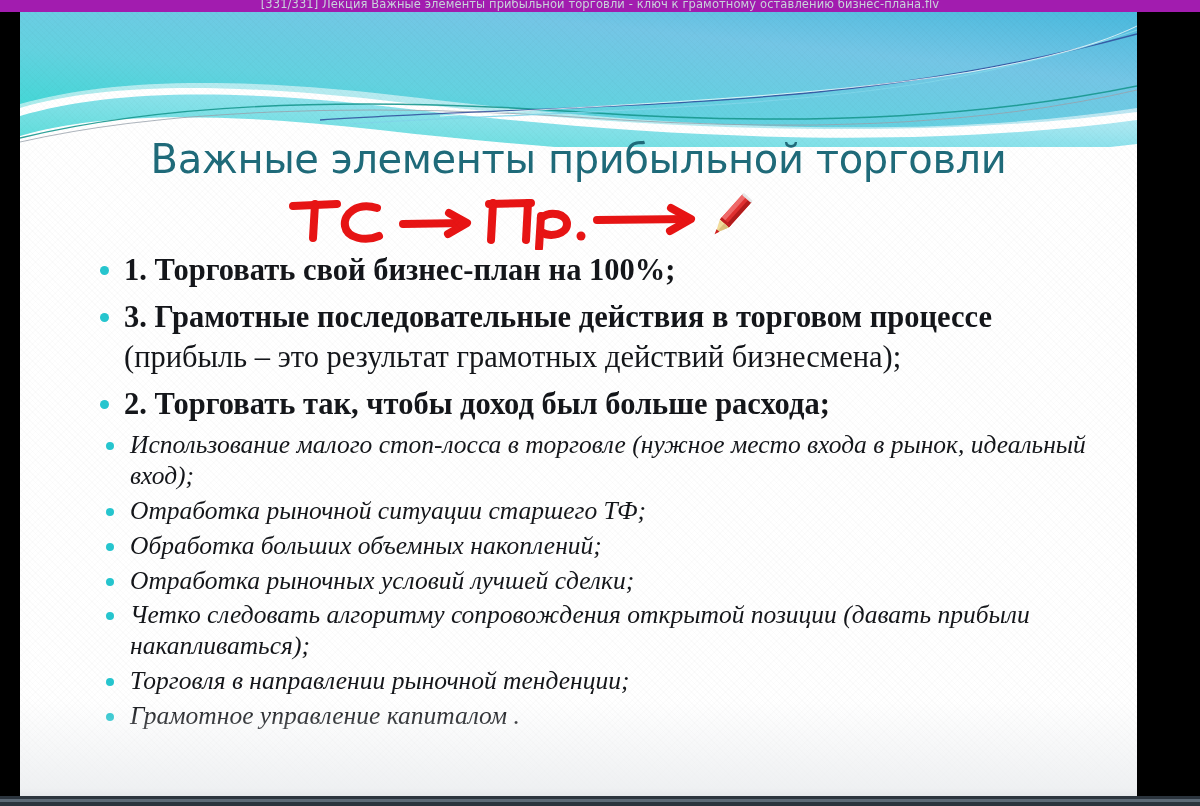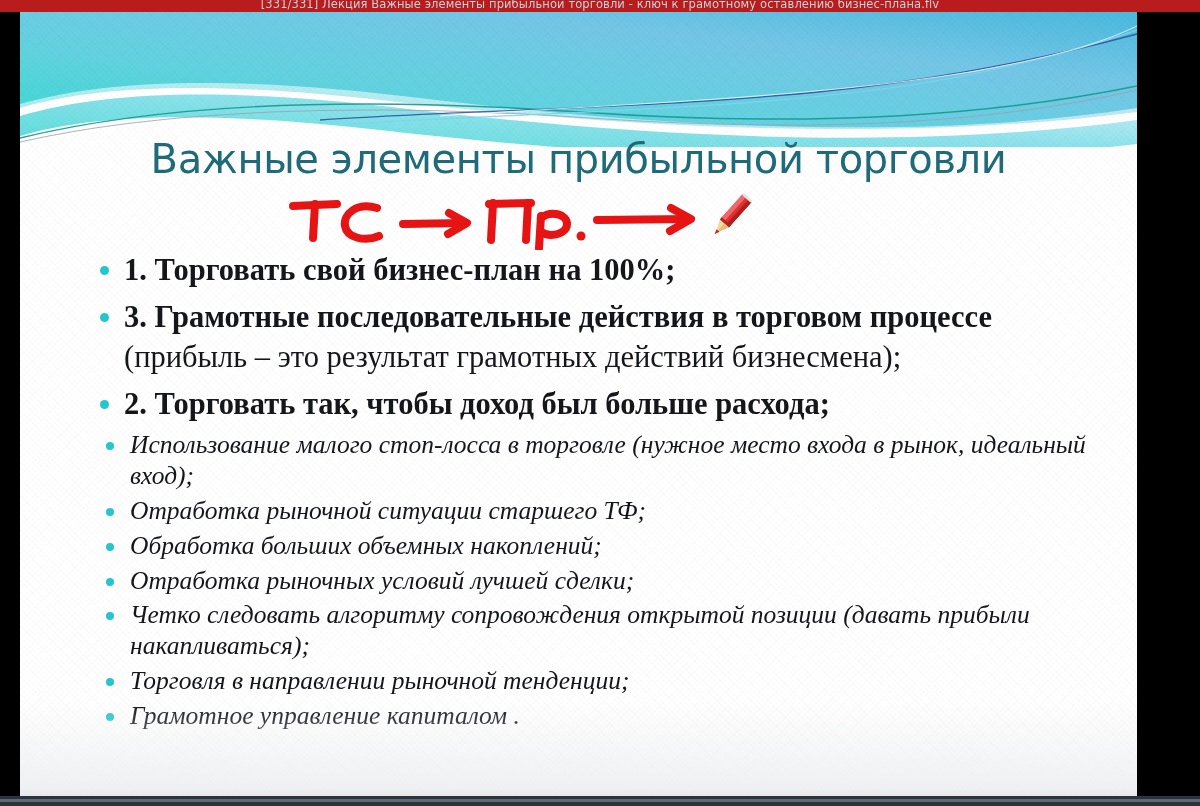--- a/index.html
+++ b/index.html
@@ -22,21 +22,21 @@
     background: #000;
     overflow: hidden;
   }
 
   
   #titlebar {
     position: absolute;
     left: 0; top: 0;
     width: 1200px;
     height: 12px;
-    background: #b91c1c;
+    background: #a21caf;
     overflow: hidden;
   }
   #titlebar-text {
     position: absolute;
     left: 0; top: -3px;
     width: 1200px;
     text-align: center;
     font-family: "DejaVu Sans", sans-serif;
     font-size: 11.5px;
     color: #c9d2da;

